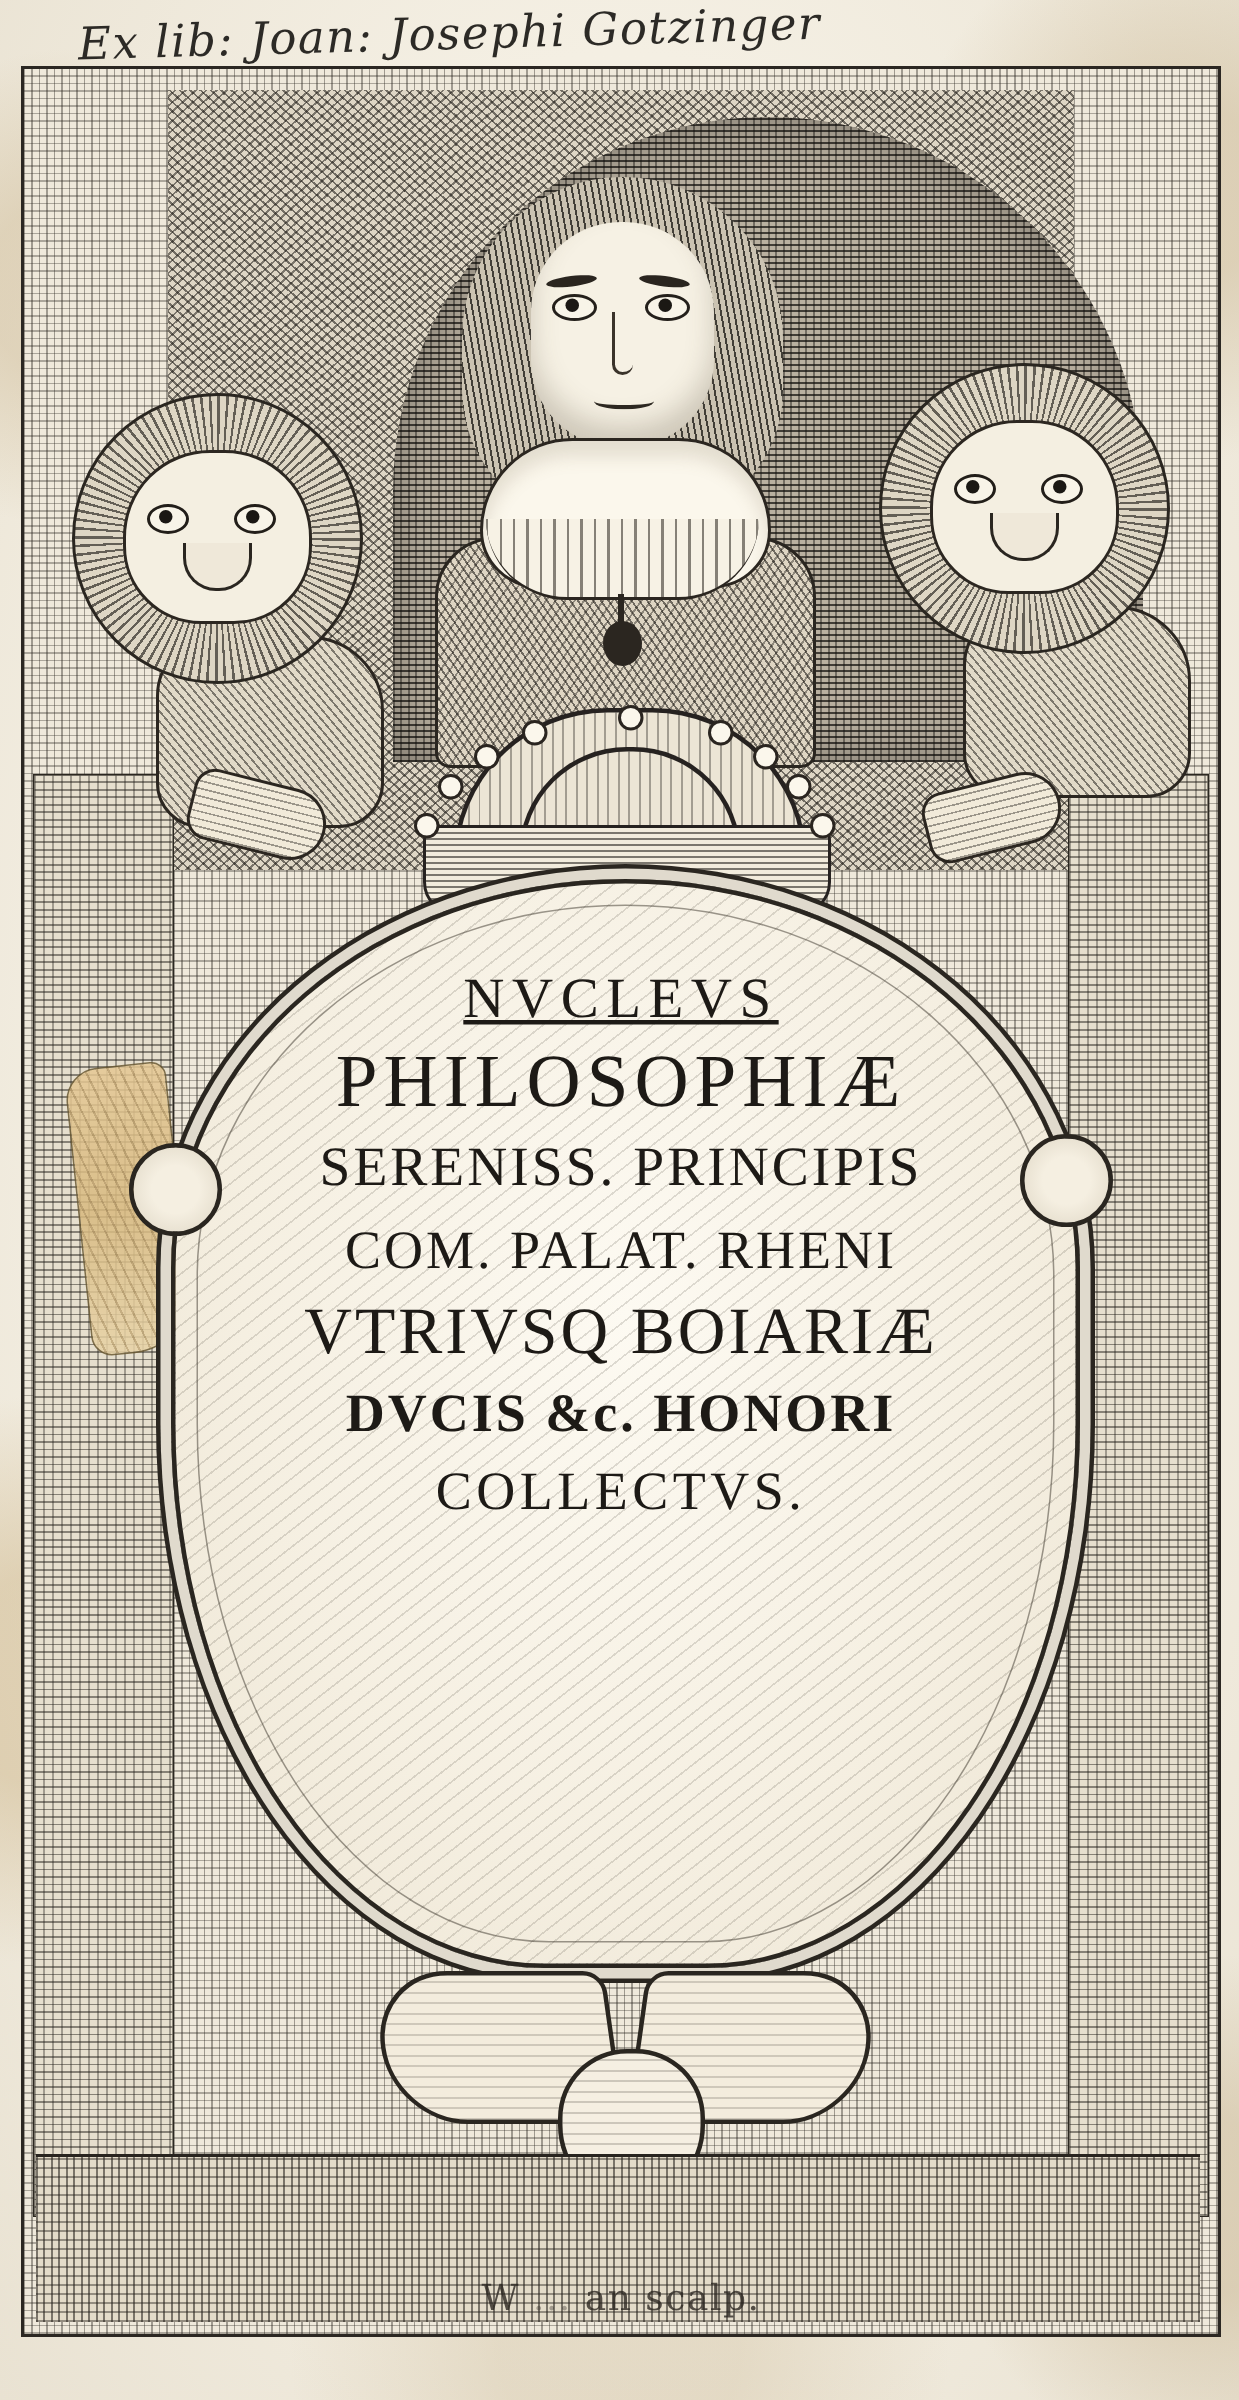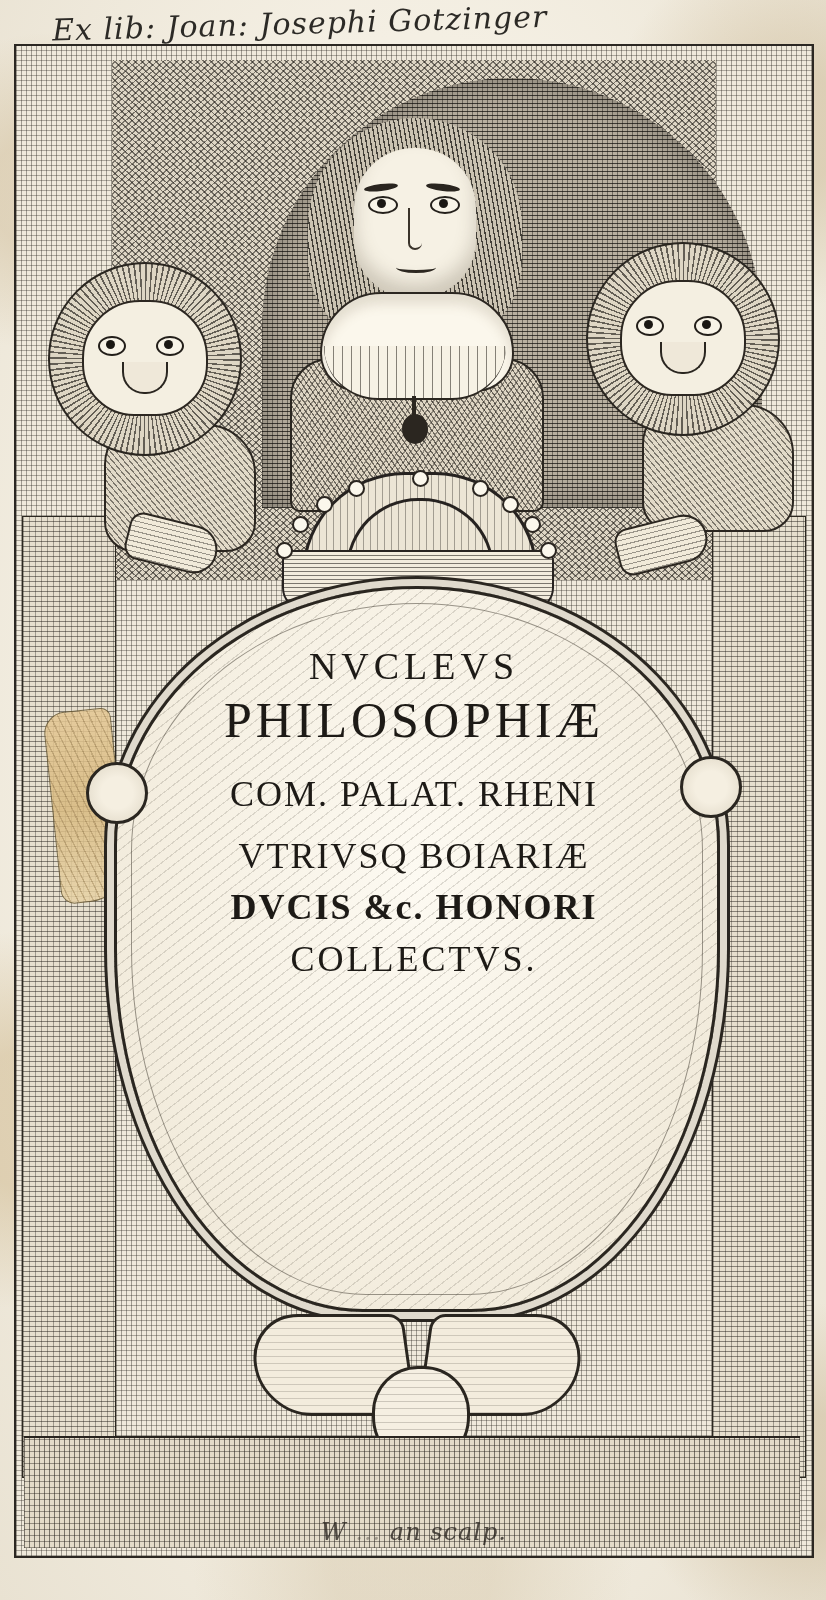--- a/index.html
+++ b/index.html
@@ -292,27 +292,27 @@
   .title-block {
     position: absolute;
     left: 124px;
     top: 586px;
     width: 548px;
     text-align: center;
     color: #1d1a16;
     font-family: "Liberation Serif", serif;
   }
   .tline { letter-spacing: 3px; line-height: 1.06; white-space: nowrap; }
-  .tl-1 { font-size: 38px; letter-spacing: 5px; margin-top: 14px; }
+  .tl-1 { font-size: 38px; letter-spacing: 5px; margin-top: 14px; text-decoration: underline; }
   .tl-2 { font-size: 50px; letter-spacing: 4px; margin-top: 8px; }
   .tl-3 { font-size: 40px; letter-spacing: 3px; margin-top: 10px; }
   .tl-4 { font-size: 37px; letter-spacing: 2px; margin-top: 12px; }
   .tl-5 { font-size: 70px; letter-spacing: 2px; margin-top: 14px; font-weight: 400; }
-  .tl-6 { font-size: 36px; letter-spacing: 2px; margin-top: 28px; }
-  .tl-7 { font-size: 36px; letter-spacing: 2px; margin-top: 24px; }
+  .tl-6 { font-size: 36px; letter-spacing: 2px; margin-top: 16px; }
+  .tl-7 { font-size: 44px; letter-spacing: 2px; margin-top: 12px; }
   .tl-8 { font-size: 36px; letter-spacing: 2px; margin-top: 12px; font-weight: bold; }
   .tl-9 { font-size: 36px; letter-spacing: 3px; margin-top: 14px; }
 
   
   .bracket {
     position: absolute;
     left: 238px;
     top: 1268px;
     width: 326px;
     height: 150px;
@@ -336,21 +336,20 @@
   }
 
   
   .credit {
     position: absolute;
     left: 0;
     right: 0;
     bottom: 10px;
     text-align: center;
     font-family: "DejaVu Serif", serif;
-    font-style: italic;
     font-size: 24px;
     letter-spacing: 1px;
     color: #2a2520;
     opacity: .78;
   }
   .credit .worn { opacity: .45; }
 </style>
 </head>
 <body>
 
@@ -429,20 +428,21 @@
     <div class="ribbon"></div>
     <div class="cartouche">
       <div class="cartouche-inner"></div>
     </div>
     <div class="scroll-curl l"></div>
     <div class="scroll-curl r"></div>
 
     <div class="title-block">
       <div class="tline tl-1">NVCLEVS</div>
       <div class="tline tl-2">PHILOSOPHIÆ</div>
+      <div class="tline tl-4">SERENISS. PRINCIPIS</div>
       <div class="tline tl-6">COM. PALAT. RHENI</div>
       <div class="tline tl-7">VTRIVSQ BOIARIÆ</div>
       <div class="tline tl-8">DVCIS &amp;c. HONORI</div>
       <div class="tline tl-9">COLLECTVS.</div>
     </div>
 
     <div class="bracket">
       <div class="bracket-wing l"></div>
       <div class="bracket-wing r"></div>
       <div class="bracket-drop"></div>

